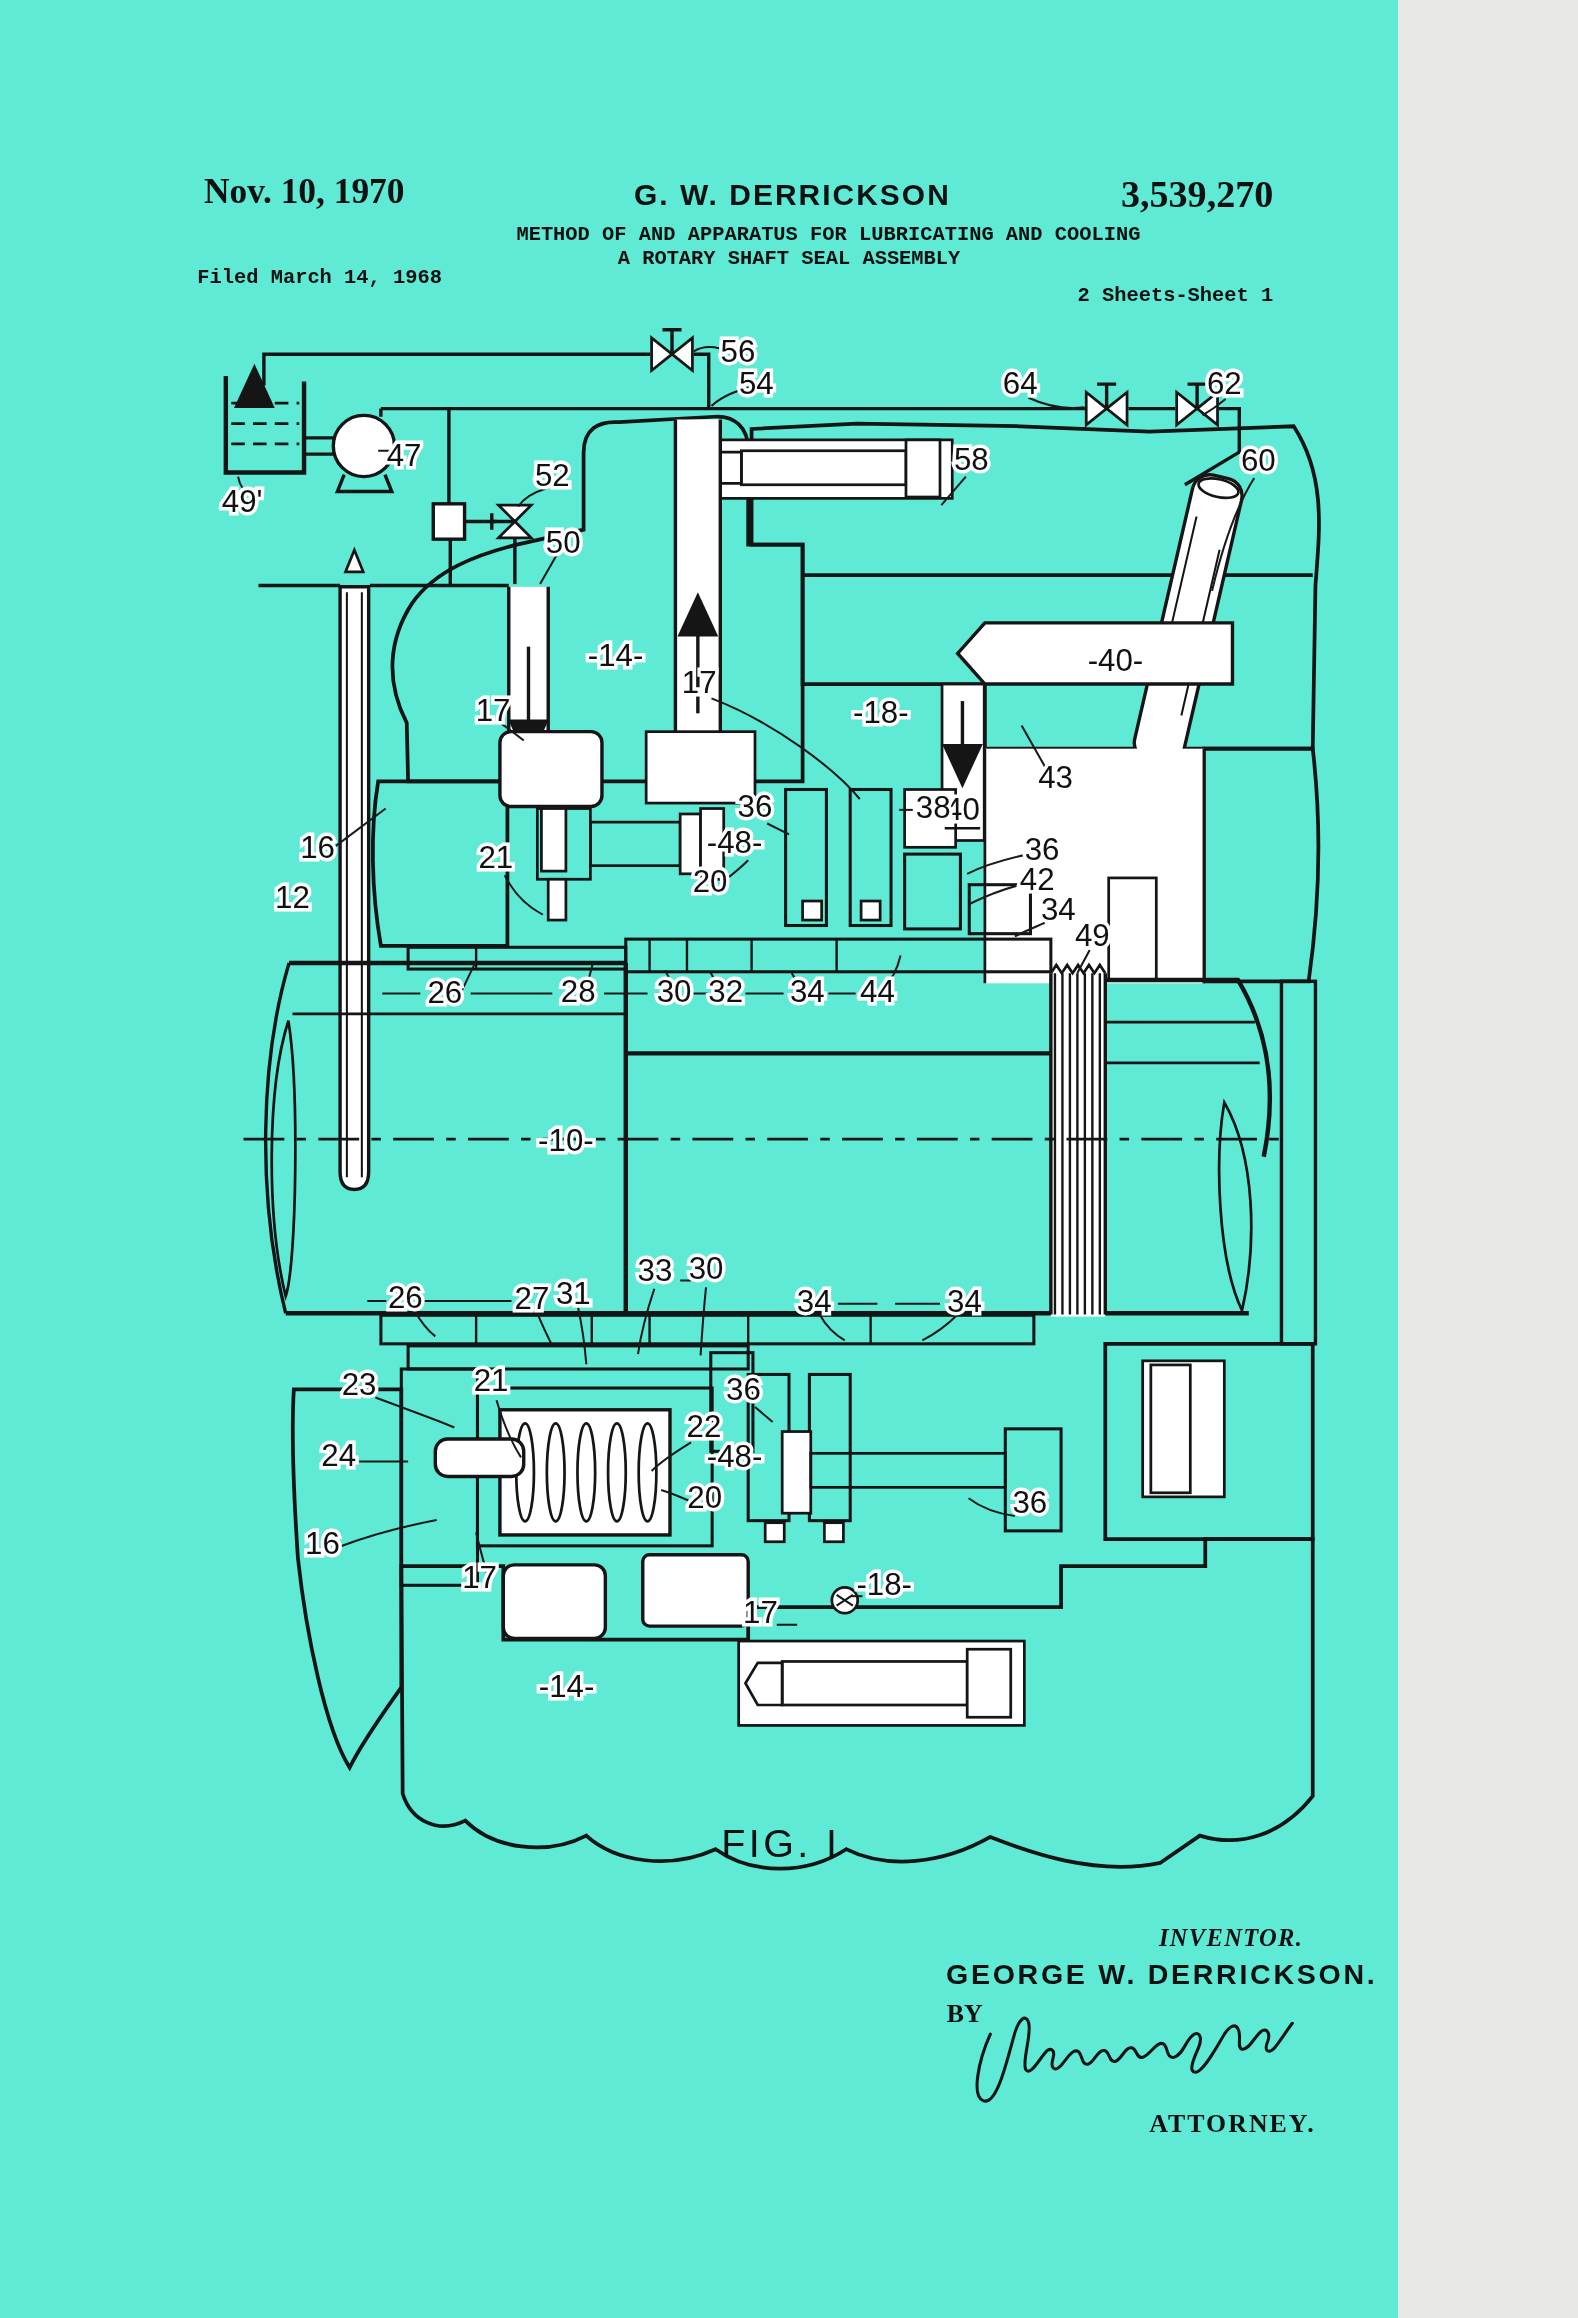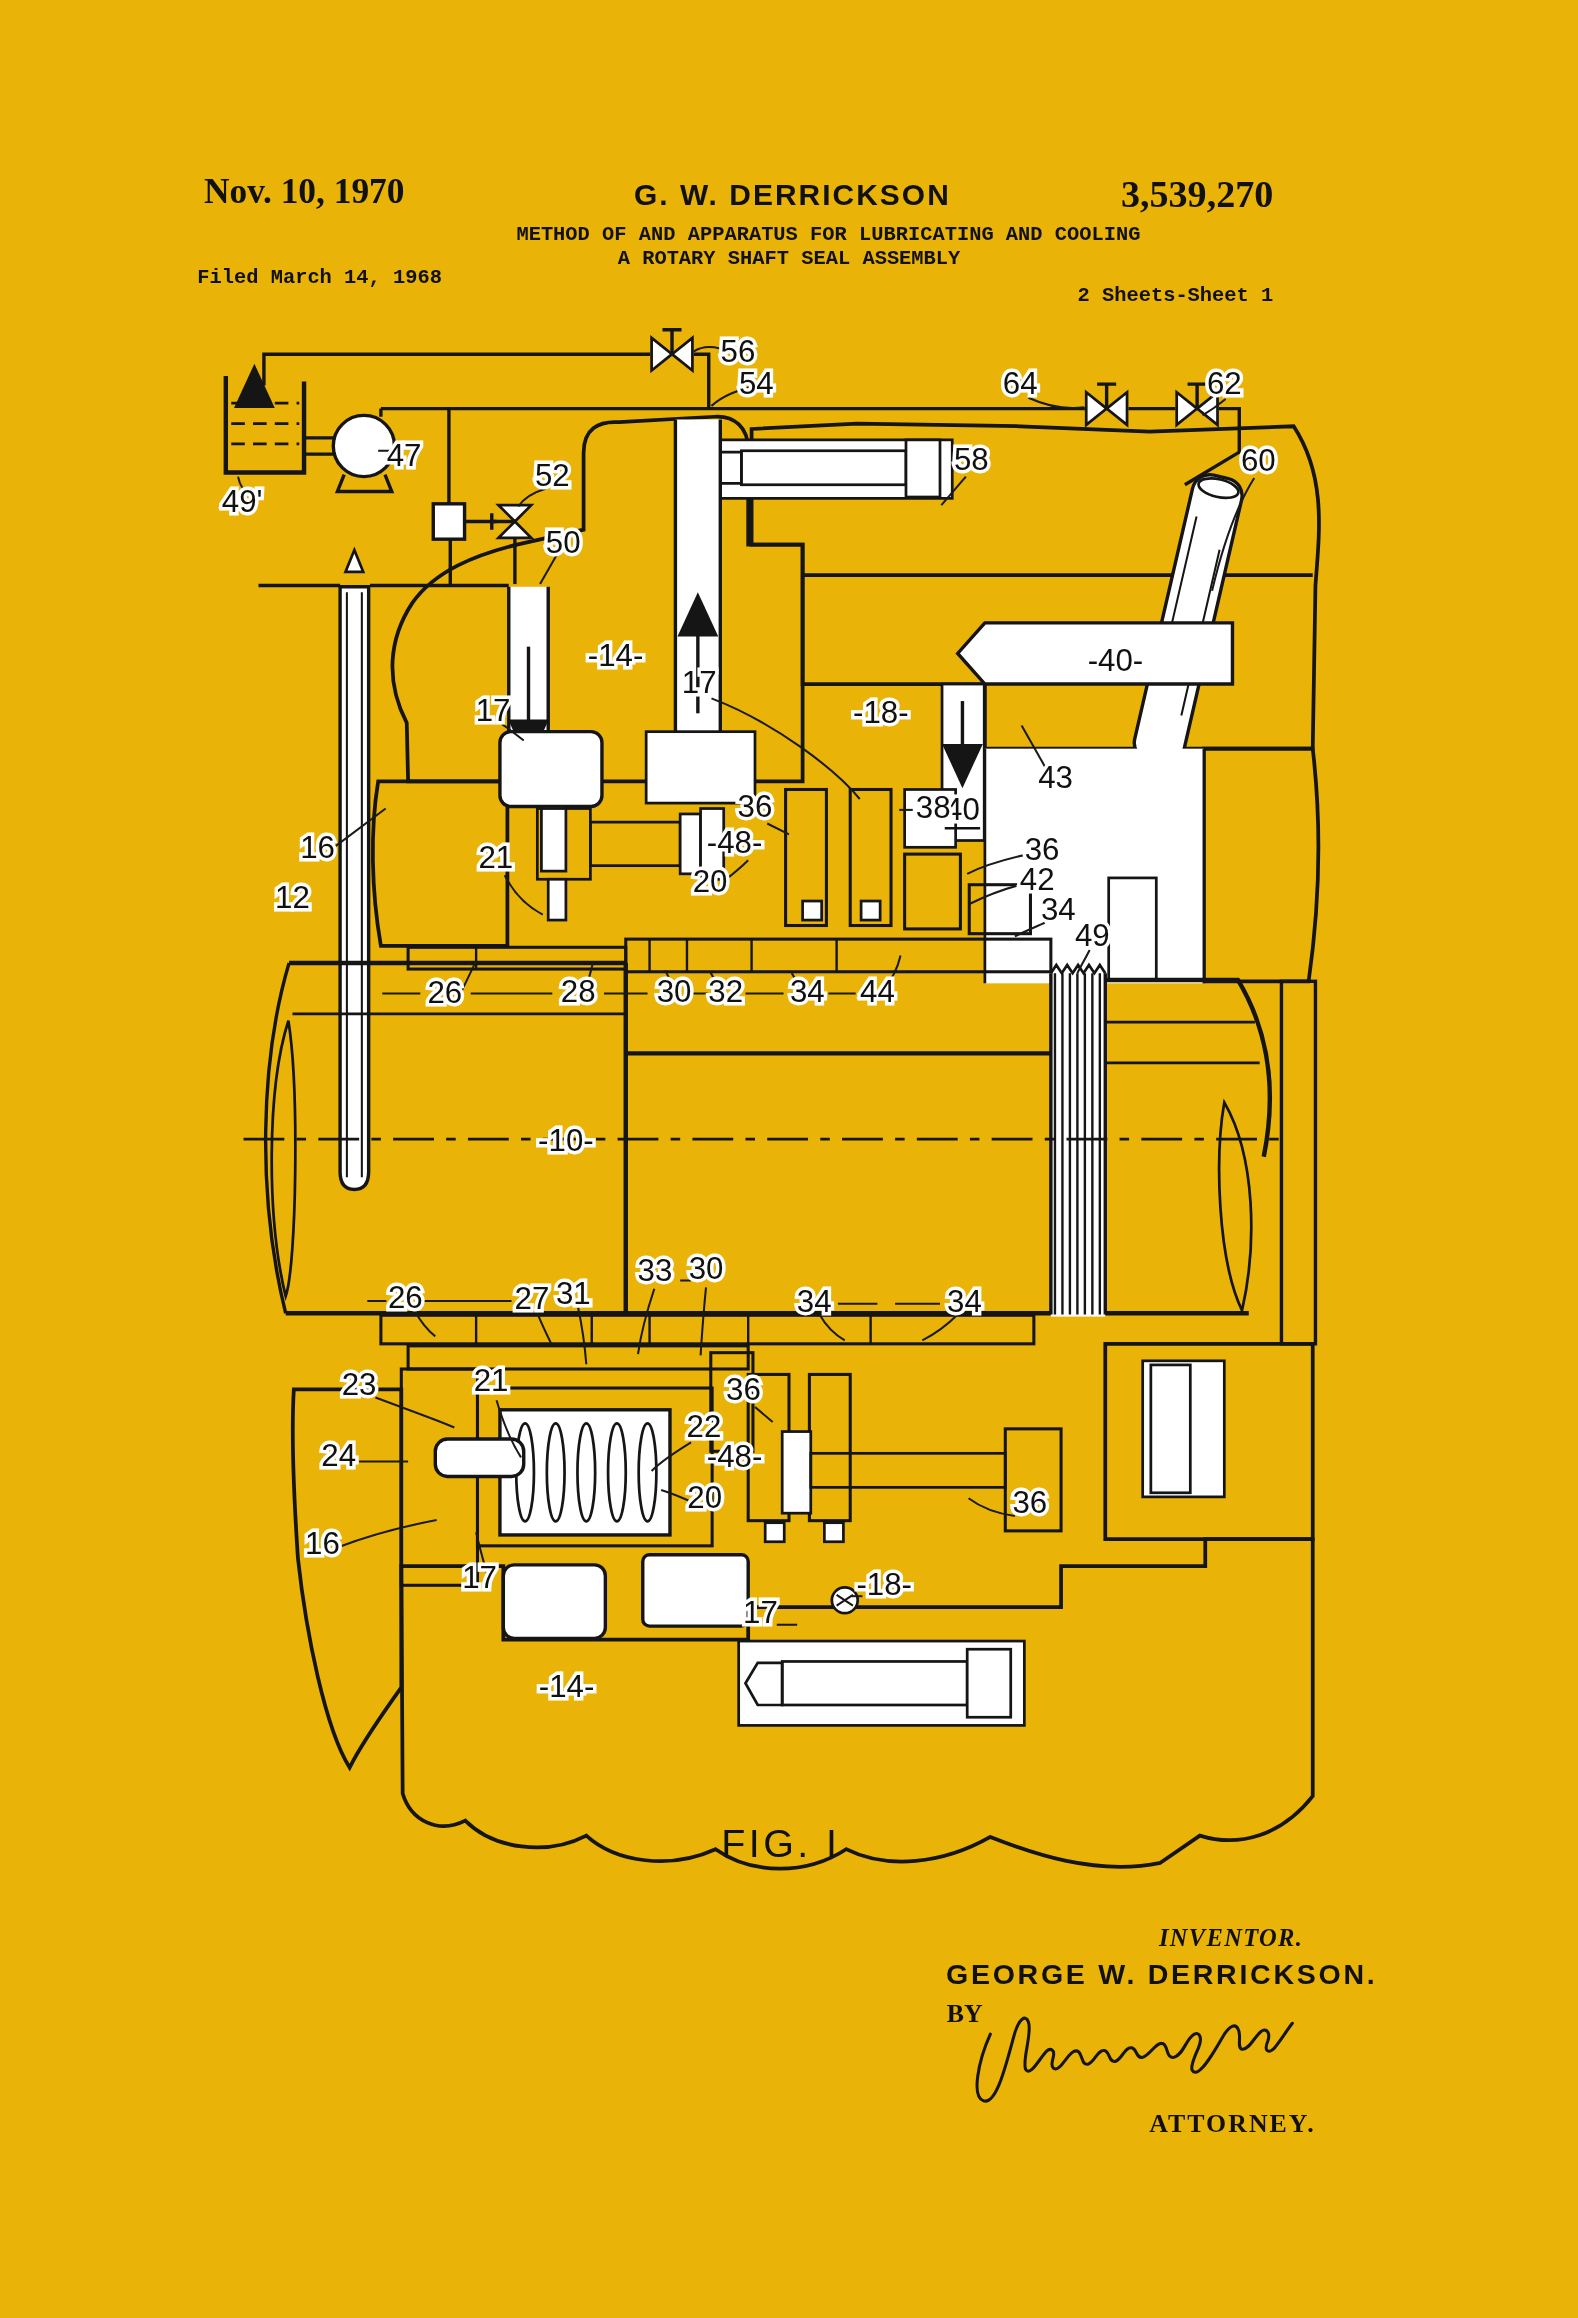--- a/index.html
+++ b/index.html
@@ -1,16 +1,16 @@
 <!DOCTYPE html>
 <html style="font-size:11px"><head>
 <meta charset="utf-8">
 <style>
   html,body{margin:0;padding:0;background:#e8e8e4;}
-  #page{position:relative;width:1578px;height:2319px;background:#eab308;overflow:hidden;}
+  #page{position:relative;width:1398px;height:2319px;background:#5eead4;overflow:hidden;}
   svg{position:absolute;left:0;top:0;}
   text{fill:#111;}
   .ser{font-family:"Liberation Serif",serif;font-weight:bold;}
   .sans{font-family:"Liberation Sans",sans-serif;}
   .mono{font-family:"Liberation Mono",monospace;font-weight:bold;}
   .lbl{font-family:"Liberation Sans",sans-serif;font-size:46px;}
   .halo{paint-order:stroke;stroke:#fff;stroke-width:10px;}
   .ln{stroke:#151515;fill:none;}
   .pipe{stroke:#151515;stroke-width:5;fill:none;}
   .thick{stroke:#151515;stroke-width:6.5;fill:none;}

